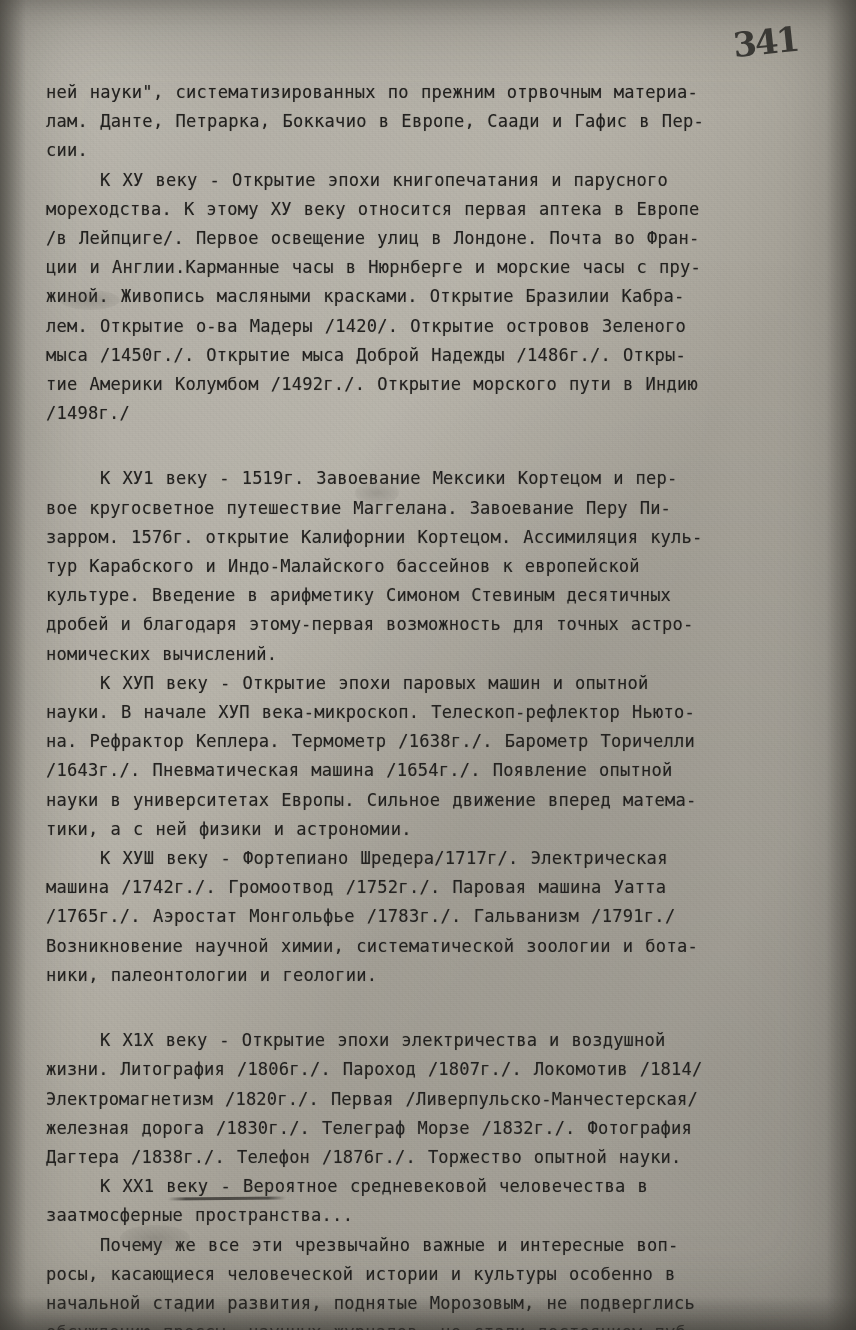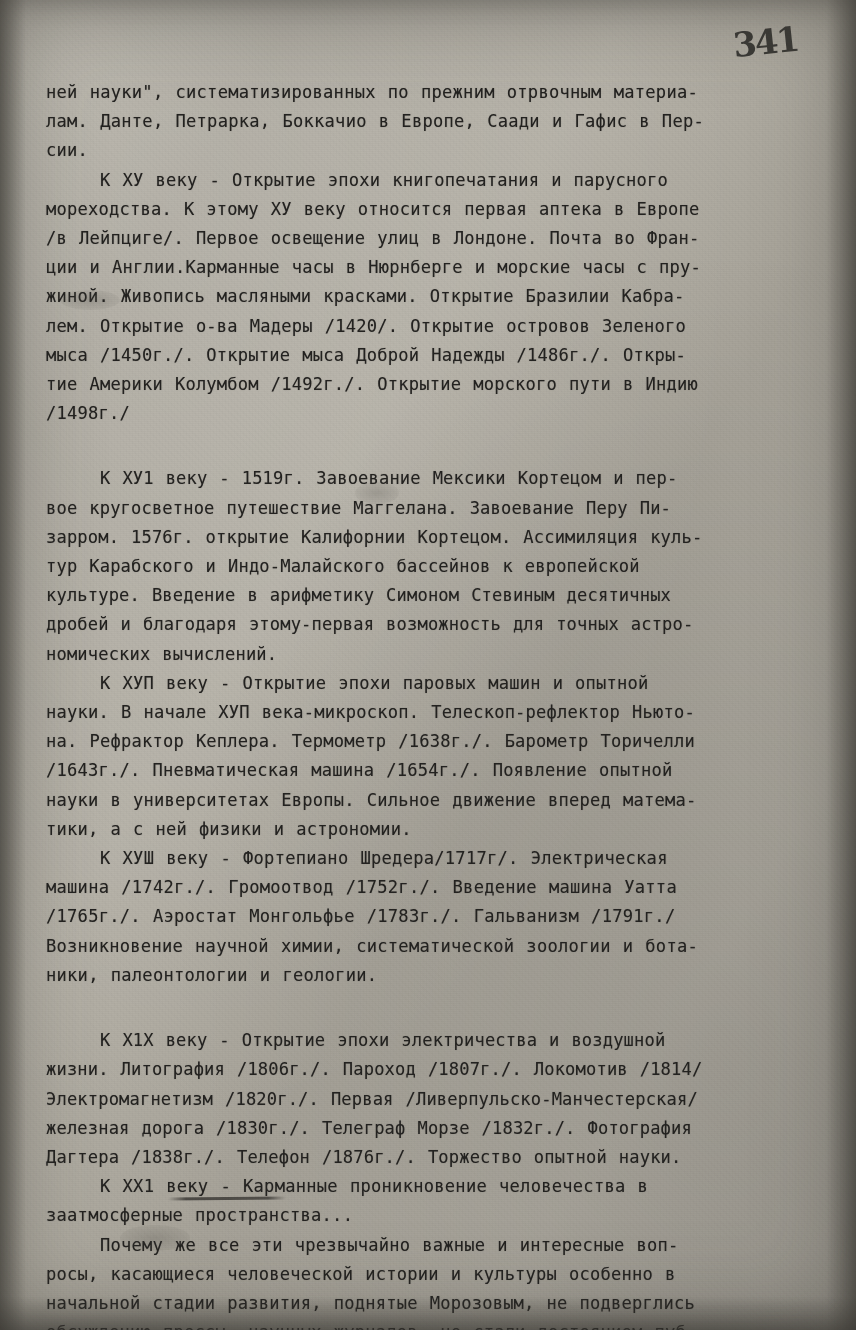--- a/index.html
+++ b/index.html
@@ -147,30 +147,30 @@
 культуре. Введение в арифметику Симоном Стевиным десятичных
 дробей и благодаря этому-первая возможность для точных астро-
 номических вычислений.</p>
     <p class="para indent">К ХУП веку - Открытие эпохи паровых машин и опытной
 науки. В начале ХУП века-микроскоп. Телескоп-рефлектор Ньюто-
 на. Рефрактор Кеплера. Термометр /1638г./. Барометр Торичелли
 /1643г./. Пневматическая машина /1654г./. Появление опытной
 науки в университетах Европы. Сильное движение вперед матема-
 тики, а с ней физики и астрономии.</p>
     <p class="para indent">К ХУШ веку - Фортепиано Шредера/1717г/. Электрическая
-машина /1742г./. Громоотвод /1752г./. Введение машина Уатта
+машина /1742г./. Громоотвод /1752г./. Паровая машина Уатта
 /1765г./. Аэростат Монгольфье /1783г./. Гальванизм /1791г./
 Возникновение научной химии, систематической зоологии и бота-
 ники, палеонтологии и геологии.</p>
     <p class="para indent">К Х1Х веку - Открытие эпохи электричества и воздушной
 жизни. Литография /1806г./. Пароход /1807г./. Локомотив /1814/
 Электромагнетизм /1820г./. Первая /Ливерпульско-Манчестерская/
 железная дорога /1830г./. Телеграф Морзе /1832г./. Фотография
 Дагтера /1838г./. Телефон /1876г./. Торжество опытной науки.</p>
-    <p class="para indent">К ХХ1 веку - Карманные проникновение человечества в
+    <p class="para indent">К ХХ1 веку - Вероятное средневековой человечества в
 заатмосферные пространства...</p>
     <p class="para indent">Почему же все эти чрезвычайно важные и интересные воп-
 росы, касающиеся человеческой истории и культуры особенно в
 начальной стадии развития, поднятые Морозовым, не подверглись
 обсуждению прессы, научных журналов, не стали достоянием пуб-</p>
   </div>
 
   <div id="pencil-underline"></div>
 
   <div class="smudge" style="left:120px; top:1225px; width:70px; height:26px;"></div>

